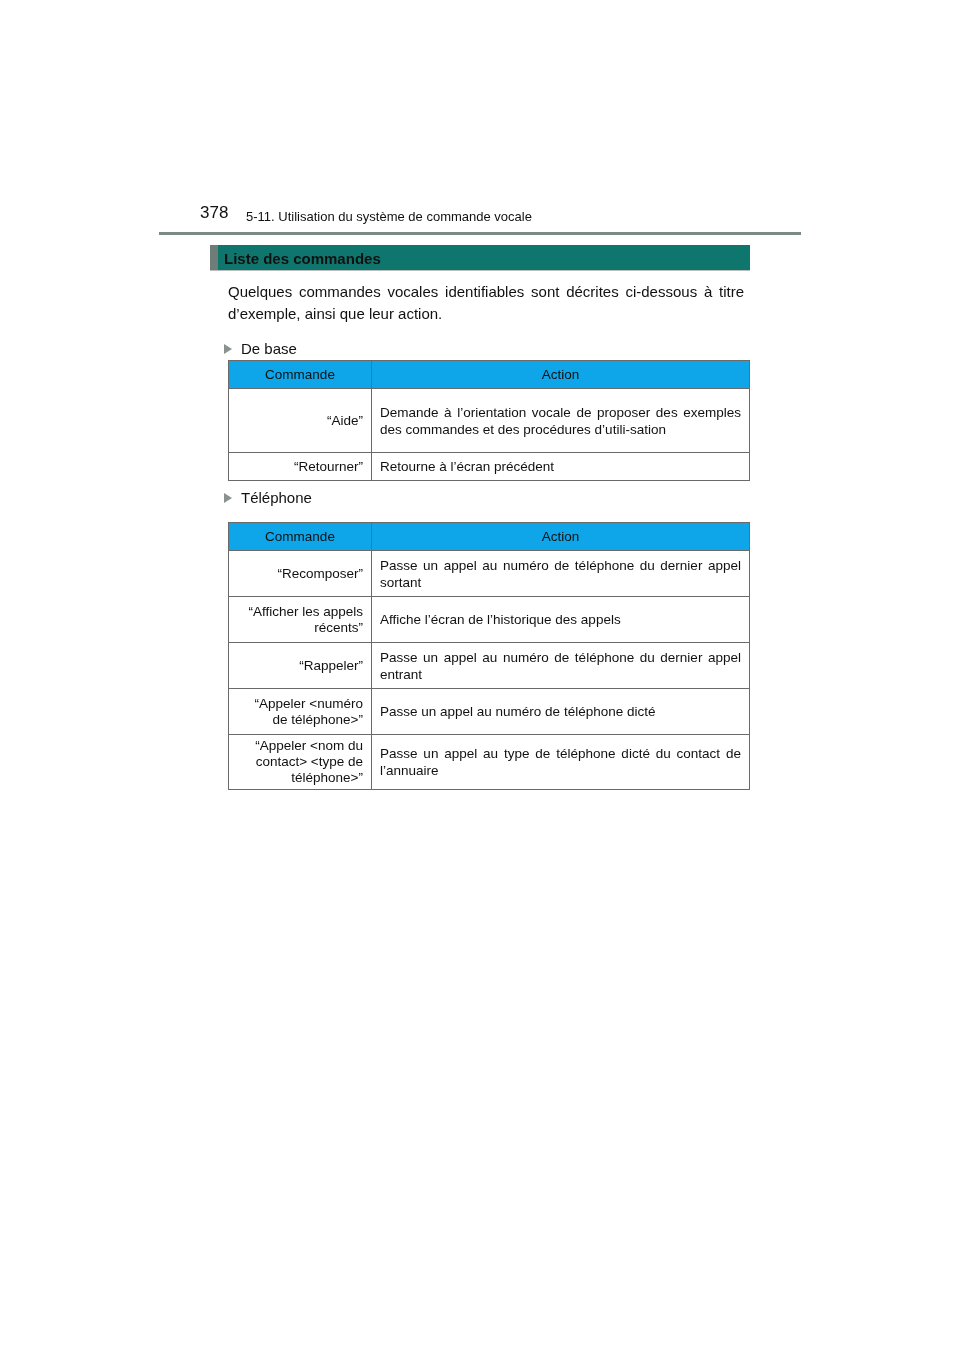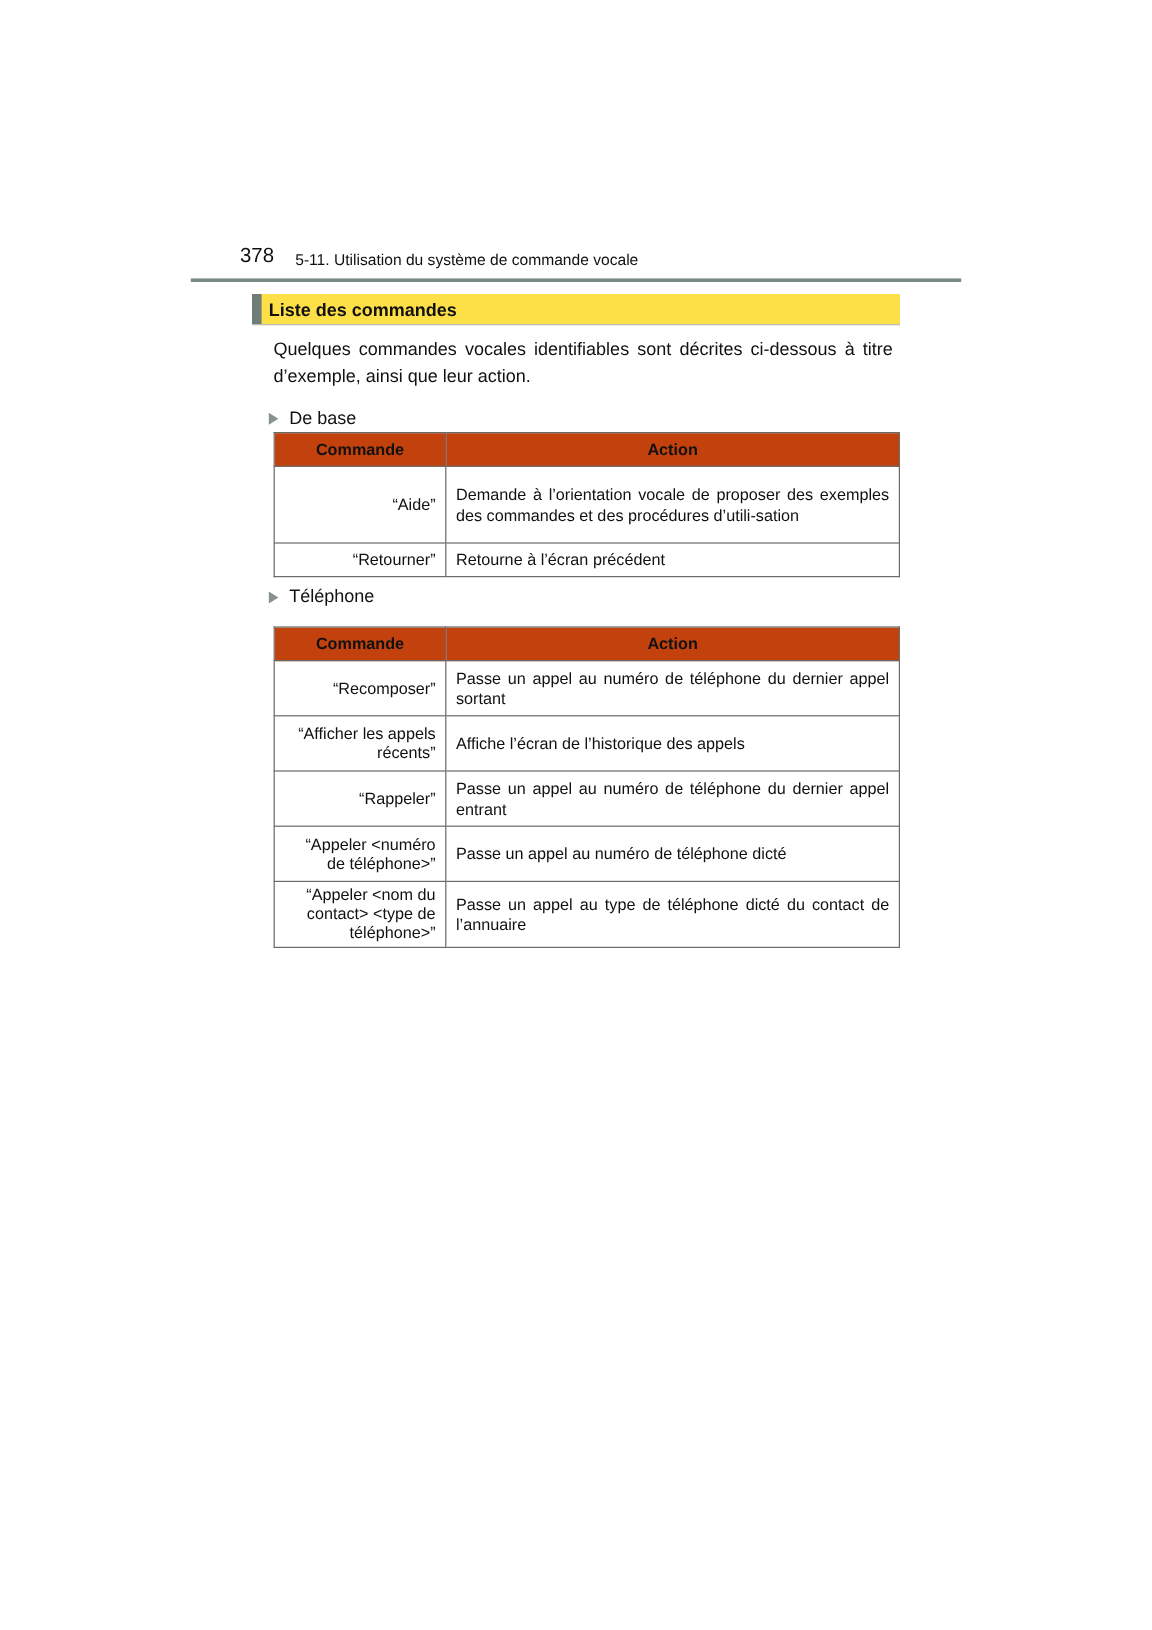--- a/index.html
+++ b/index.html
@@ -11,21 +11,21 @@
       position: absolute; left: 200px; top: 203px; font-size: 17px; font-weight: normal; color: #111;
     }
     .chapter-title {
       position: absolute; left: 246px; top: 209px; font-size: 13px; color: #111;
     }
     .header-rule {
       position: absolute; left: 159px; top: 232px; width: 642px; height: 3px; background: #7a8a86;
     }
     .section-heading {
       position: absolute; left: 210px; top: 245px; width: 540px; height: 26px;
-      background: #fde047; border-bottom: 1px solid #b9bdbc;
+      background: #0f766e; border-bottom: 1px solid #b9bdbc;
       box-sizing: border-box;
     }
     .section-heading .bar {
       position: absolute; left: 0; top: 0; width: 8px; height: 100%; background: #6f7d79;
     }
     .section-heading .label {
       position: absolute; left: 14px; top: 5px; font-size: 15px; font-weight: bold; color: #111;
     }
     .intro {
       position: absolute; left: 228px; top: 281px; width: 516px;
@@ -40,21 +40,21 @@
       border-left: 8px solid #8a9290; margin-right: 9px;
     }
     table.cmd {
       position: absolute; left: 228px; width: 522px; border-collapse: collapse;
       font-size: 13.5px; color: #111;
     }
     table.cmd th, table.cmd td {
       border: 1px solid #6a6a6a; padding: 3px 8px; vertical-align: middle;
     }
     table.cmd th {
-      background: #c2410c; font-weight: bold; height: 21px; text-align: center;
+      background: #0ea5e9; font-weight: normal; height: 21px; text-align: center;
     }
     table.cmd td.c1 { width: 126px; text-align: right; line-height: 16px; }
     table.cmd td.c2 { text-align: justify; line-height: 17px; }
     .watermark {
       position: absolute; left: 683px; top: 1400px; font-size: 23px; color: #9a9a9a; letter-spacing: 0.3px;
     }
   </style>
 </head>
 <body>
 

